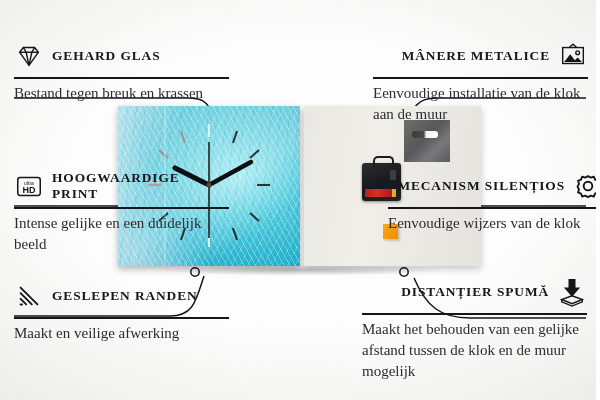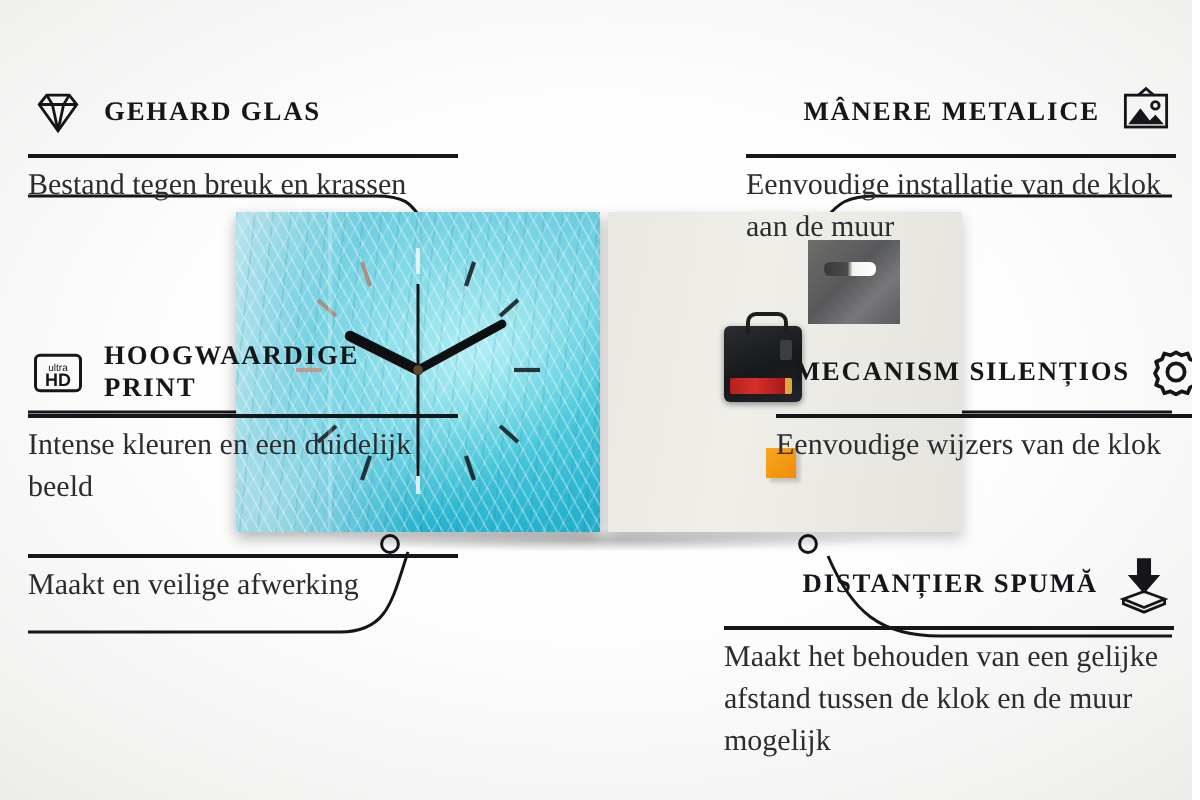--- a/index.html
+++ b/index.html
@@ -190,24 +190,33 @@
   <div class="feat left" id="f-print">
     <div class="head">
       <svg class="ico" viewBox="0 0 32 32">
         <rect x="4" y="7" width="24" height="19" rx="2.5" fill="none" stroke="#15161a" stroke-width="1.6"></rect>
         <text x="16" y="15.2" text-anchor="middle" font-family="Liberation Sans, sans-serif" font-size="5.4" fill="#15161a">ultra</text>
         <text x="16" y="23.4" text-anchor="middle" font-family="Liberation Sans, sans-serif" font-size="9.6" font-weight="bold" fill="#15161a">HD</text>
       </svg>
       <div class="ttl">HOOGWAARDIGE PRINT</div>
     </div>
     <div class="rule"></div>
-    <div class="sub">Intense kleuren en een duidelijk beeld</div>
+    <div class="sub">Intense gelijke en een duidelijk beeld</div>
   </div>
 
   <div class="feat left" id="f-edges">
+    <div class="head">
+      <svg class="ico" viewBox="0 0 32 32" stroke="#15161a" stroke-width="2" stroke-linecap="round">
+        <line x1="7" y1="7" x2="25" y2="25"></line>
+        <line x1="7" y1="13" x2="19" y2="25"></line>
+        <line x1="7" y1="19" x2="13" y2="25"></line>
+        <line x1="7" y1="25" x2="8.5" y2="25"></line>
+      </svg>
+      <div class="ttl">GESLEPEN RANDEN</div>
+    </div>
     <div class="rule"></div>
     <div class="sub">Maakt en veilige afwerking</div>
   </div>
 
   <div class="feat right" id="f-handles">
     <div class="head">
       <svg class="ico" viewBox="0 0 32 32" fill="none" stroke="#15161a" stroke-width="1.5">
         <path d="M12 7 L16 3.5 L20 7"></path>
         <rect x="5" y="7" width="22" height="17"></rect>
         <circle cx="21" cy="12.5" r="2"></circle>

